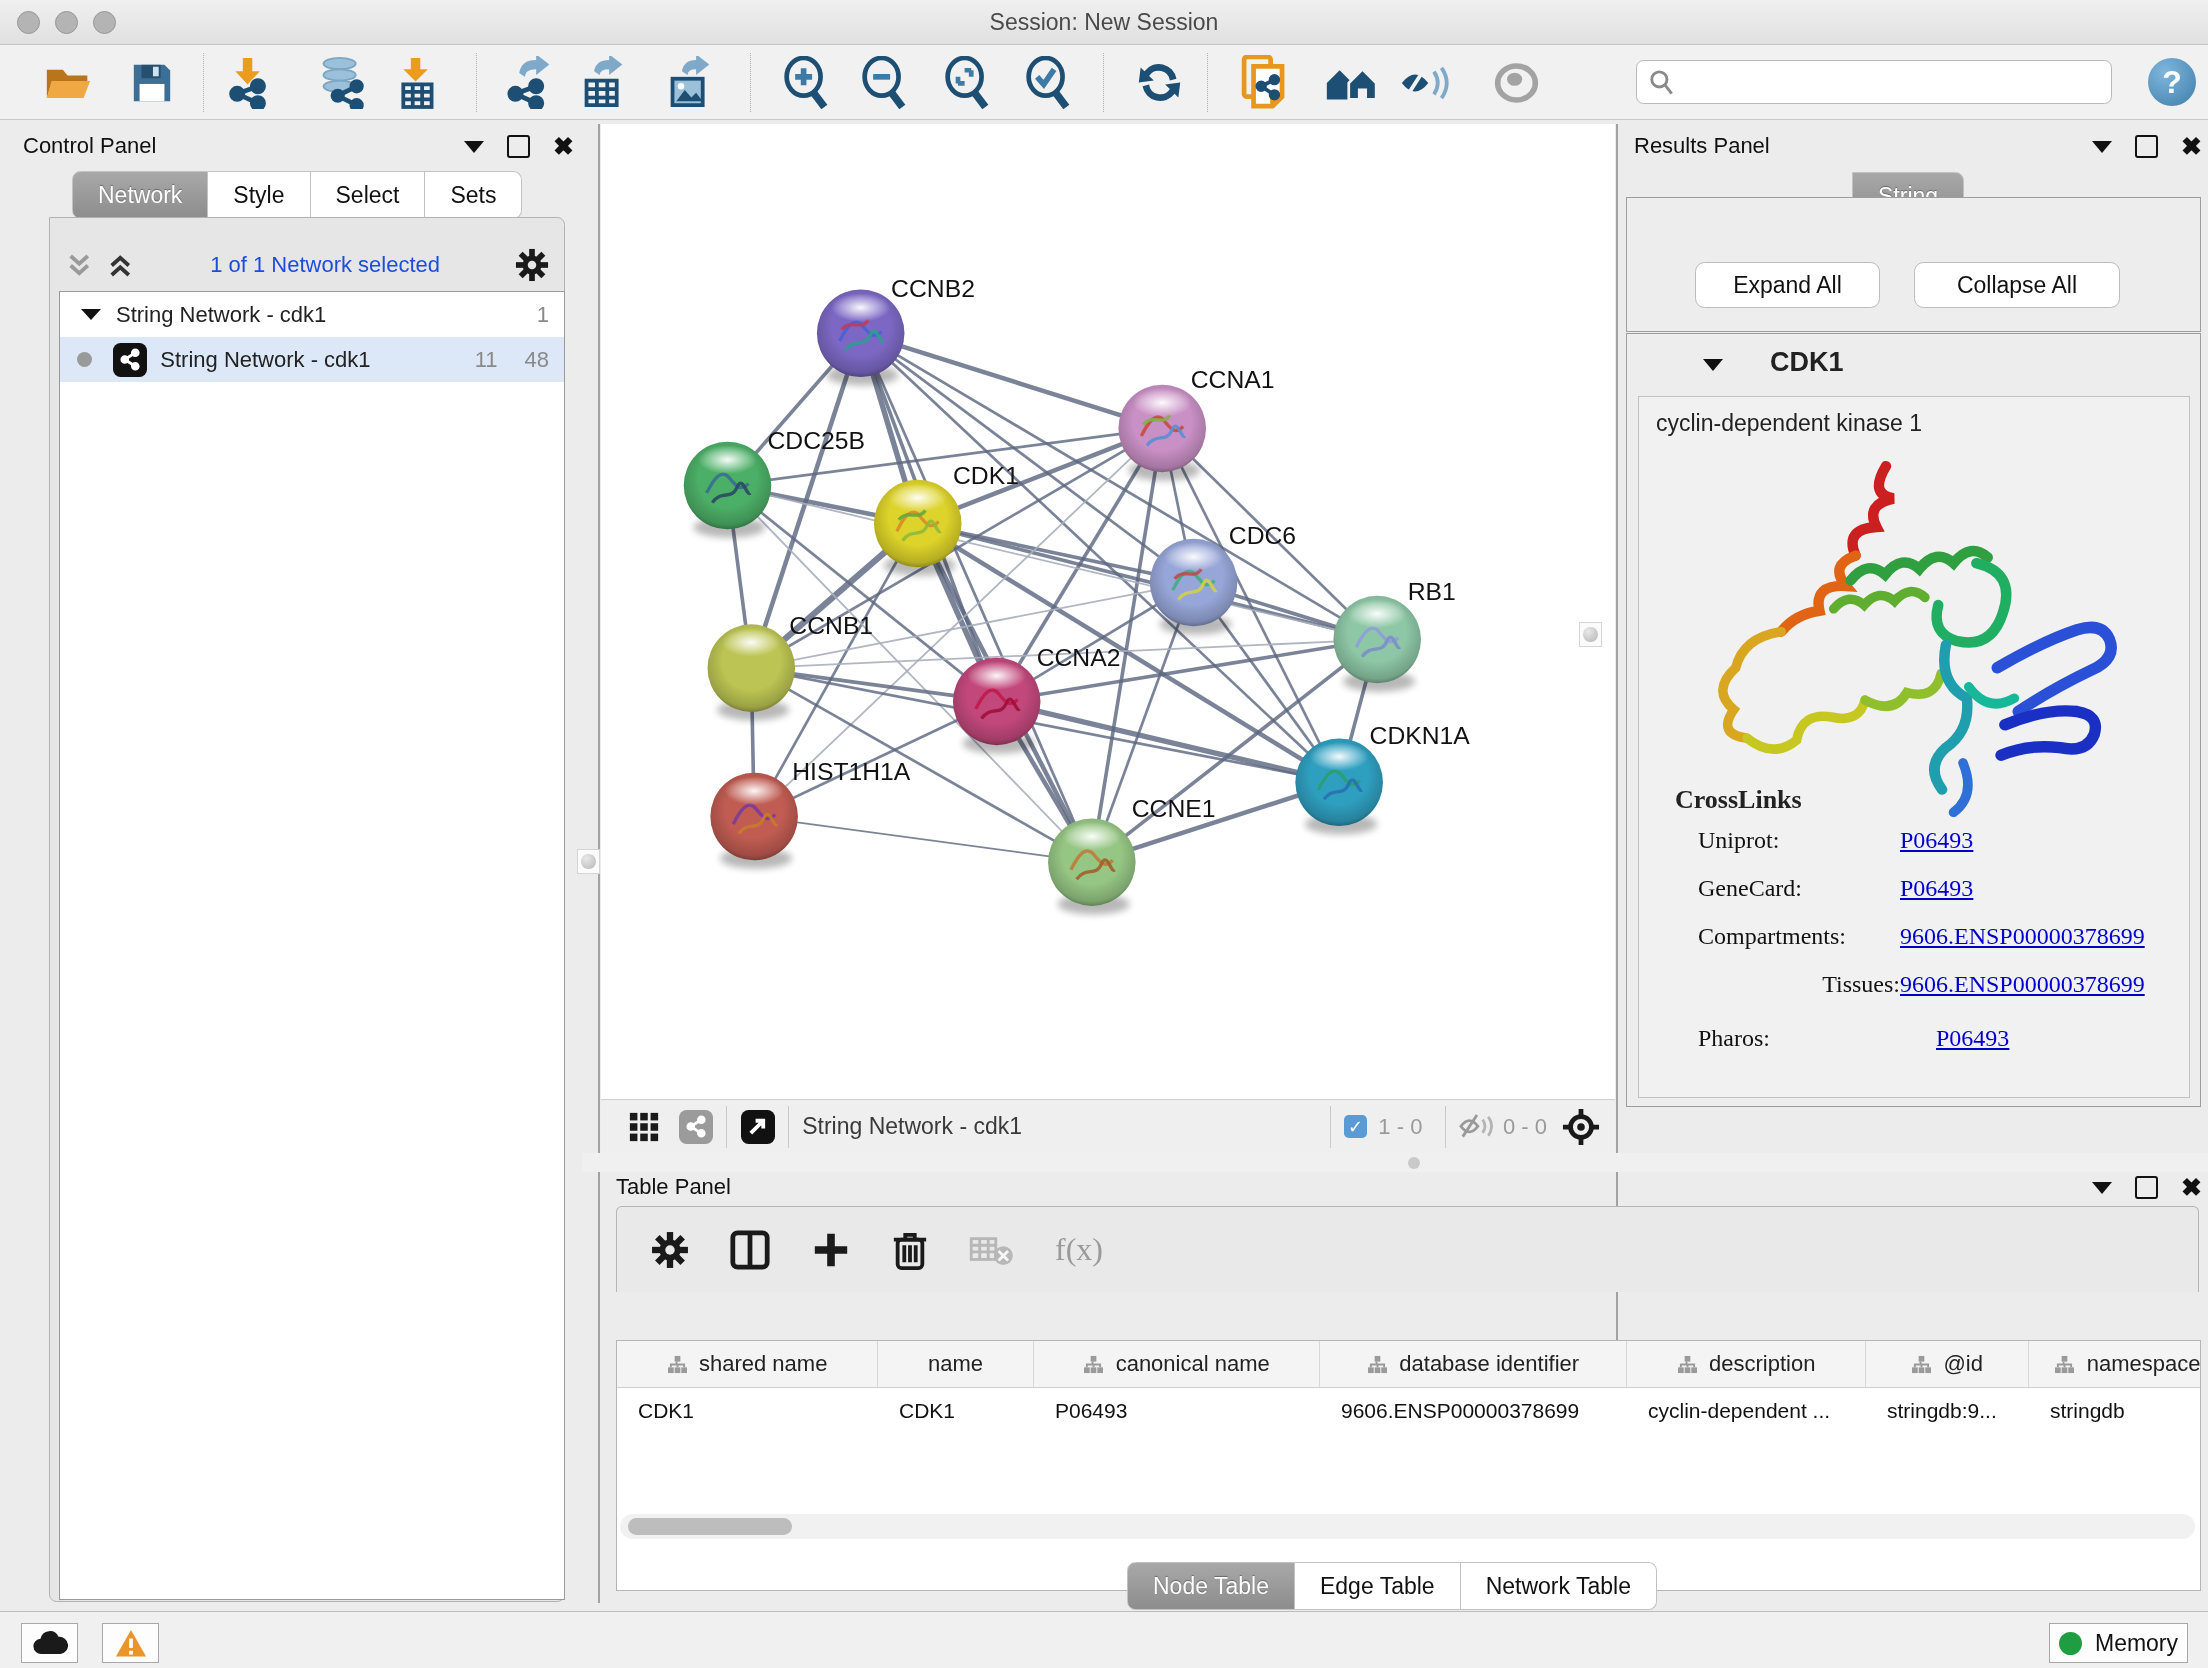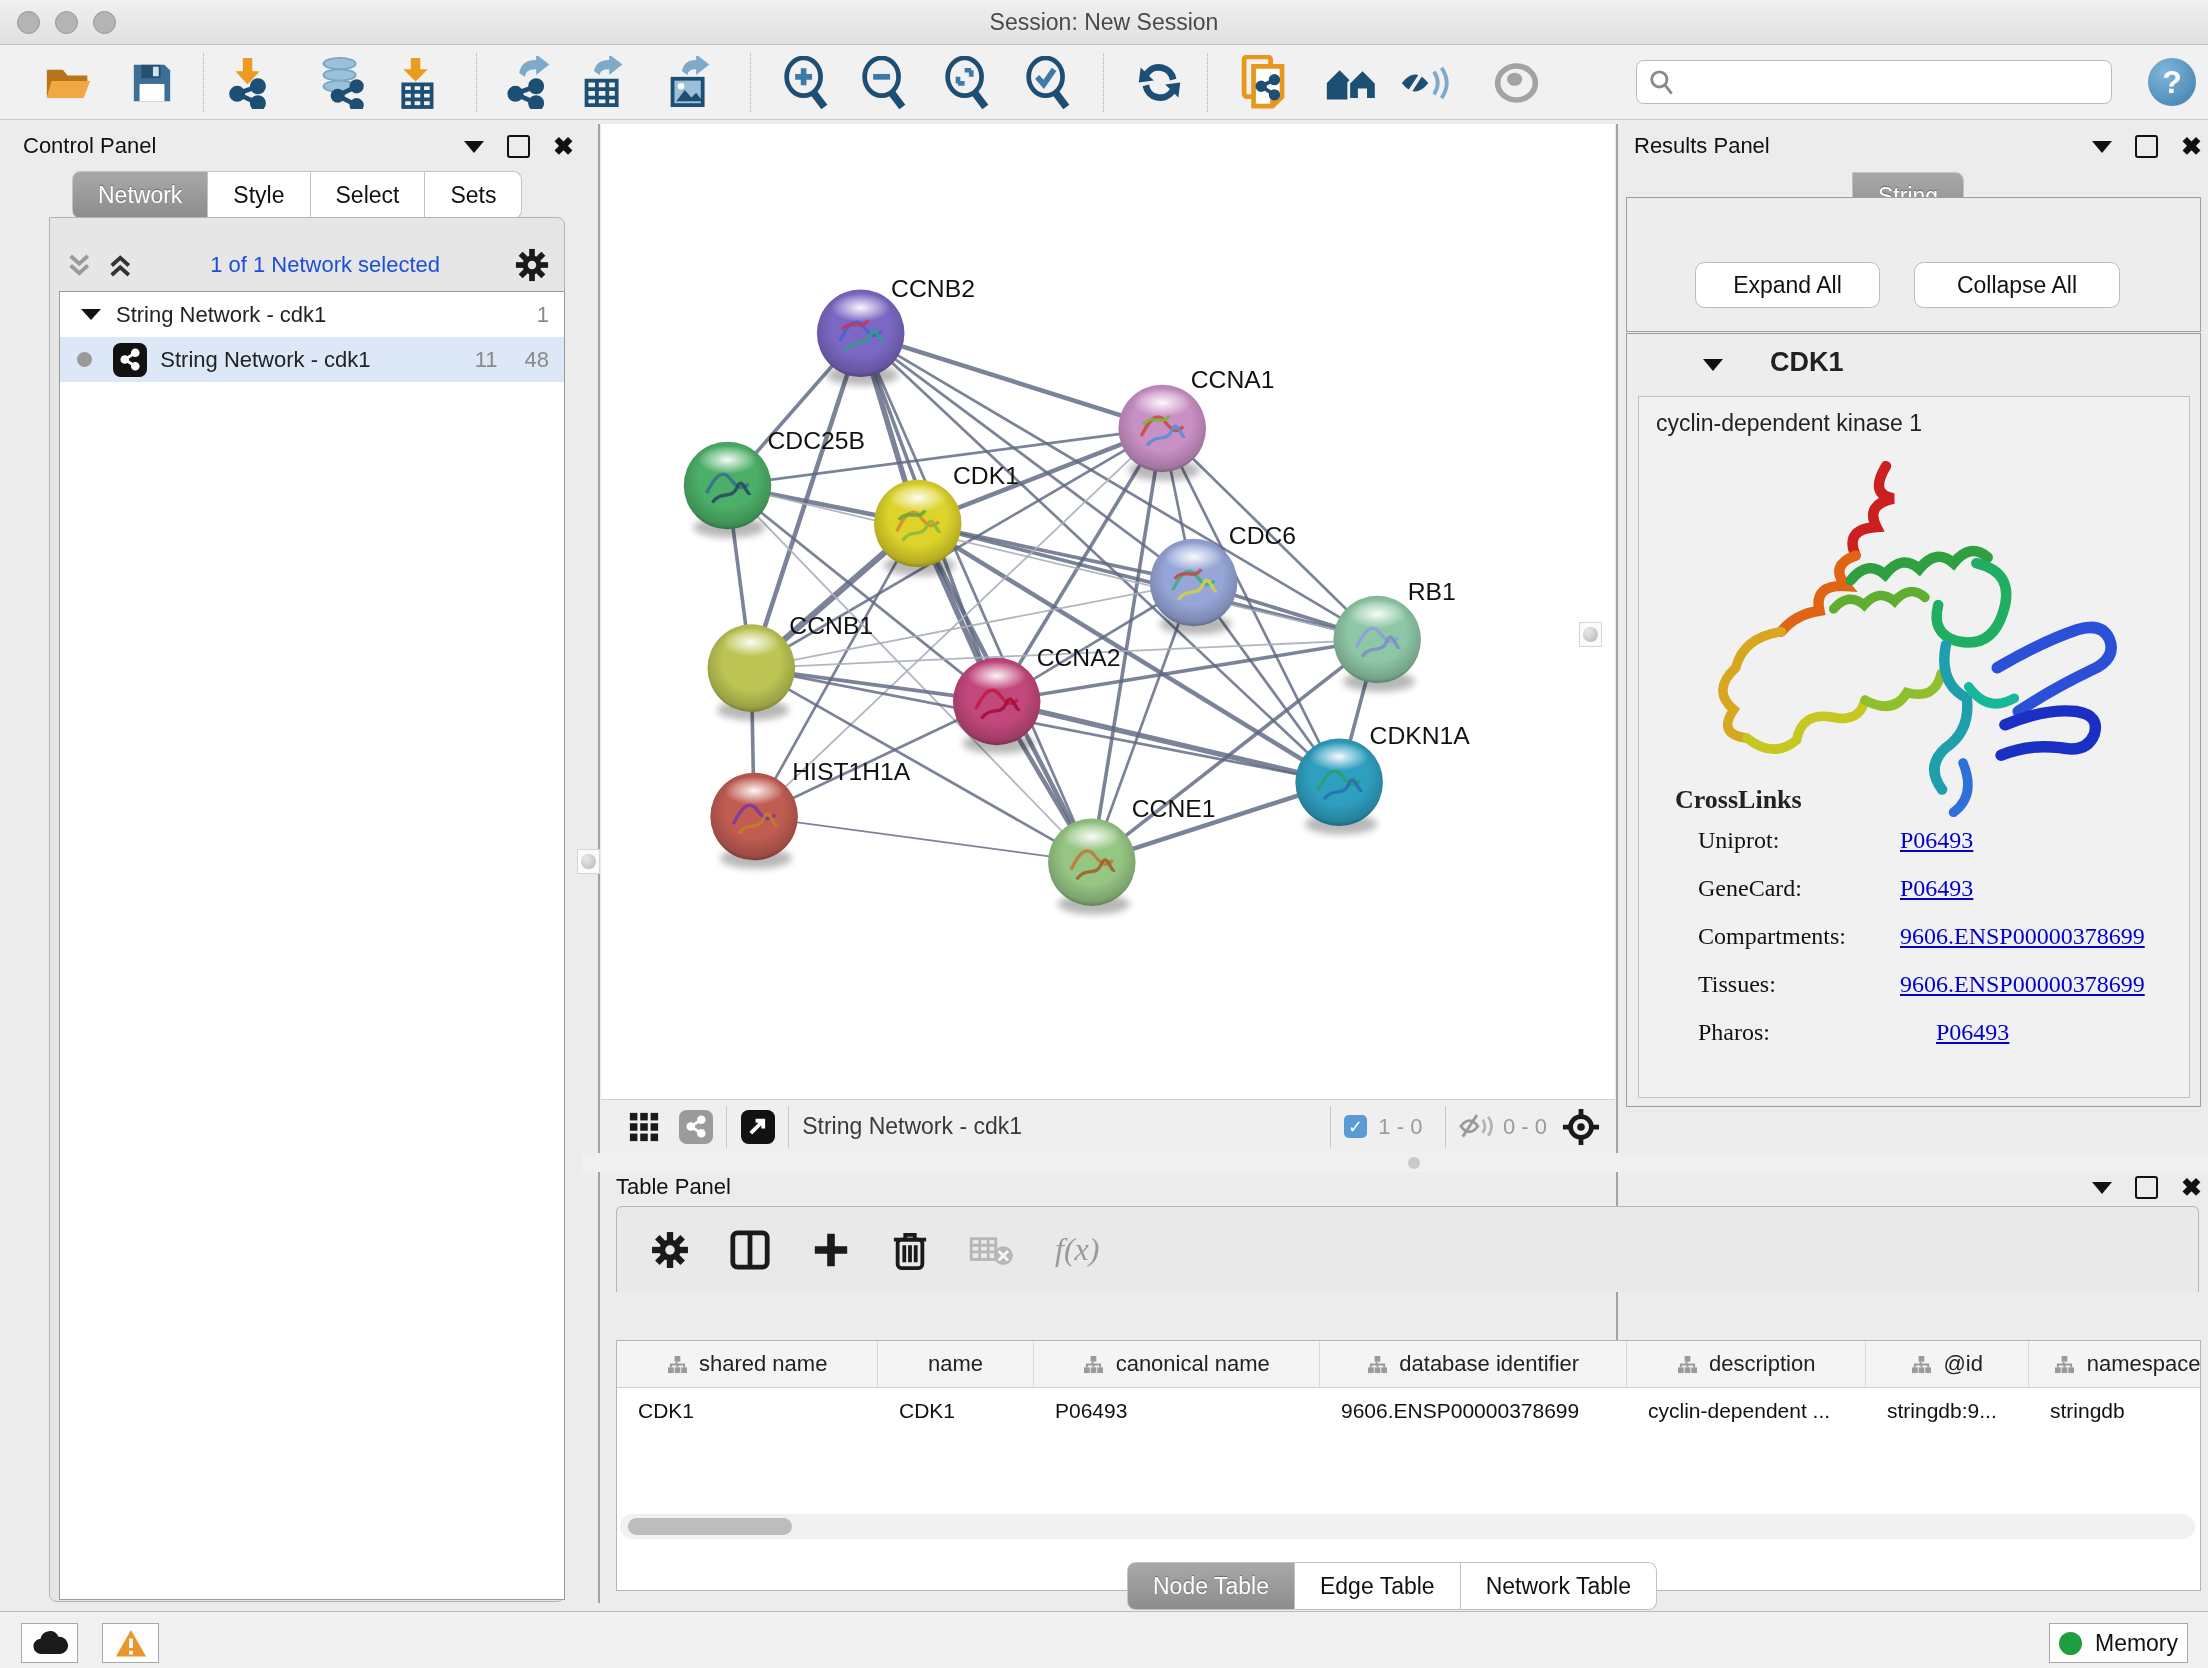--- a/index.html
+++ b/index.html
@@ -60,21 +60,21 @@
     border-top:1px solid #cfcfcf;display:flex;align-items:center;}
   .vsep{width:0;height:42px;border-left:1px solid #c9c9c9;margin:0 13.3px;}
   .vtitle{font-size:23px;color:#3a3a3a;}
   .graynum{font-size:22px;color:#9a9a9a;}
   .chk{width:23px;height:23px;border-radius:4.8px;background:#5b9bd5;color:#fff;font-size:18px;
     display:flex;align-items:center;justify-content:center;}
   .gutter{position:absolute;left:582px;top:1153px;width:1626px;height:19px;background:#f0f0f0;}
   
   .tptoolbar{position:absolute;left:616px;top:1206px;width:1583px;height:86px;background:#e9e9e9;
     border:1px solid #b5b5b5;border-bottom:none;border-radius:5.7px 5.7px 0 0;display:flex;align-items:center;gap:40px;padding-left:34px;box-sizing:border-box;}
-  .fx{font-family:"Liberation Serif",serif;font-style:italic;font-size:32px;color:#9a9a9a;}
+  .fx{font-family:"Liberation Serif",serif;font-size:32px;color:#9a9a9a;}
   .tbl{position:absolute;left:616px;top:1340px;width:1583px;height:249px;background:#fff;
     border:1px solid #b5b5b5;overflow:hidden;}
   .thead{display:flex;height:46px;background:#f4f4f4;border-bottom:1px solid #cfcfcf;}
   .th{display:flex;align-items:center;justify-content:center;gap:11.4px;font-size:22px;color:#222;
     border-right:1px solid #d8d8d8;box-sizing:border-box;overflow:hidden;white-space:nowrap;flex:none;}
   .trowdata{display:flex;height:46px;align-items:center;}
   .td{font-size:21px;color:#111;padding-left:21px;box-sizing:border-box;overflow:hidden;white-space:nowrap;flex:none;}
   .hscroll{position:absolute;left:620px;top:1514px;width:1575px;height:25px;background:#f1f1f1;border-radius:12.4px;}
   .hthumb{position:absolute;left:7.6px;top:3.8px;width:164px;height:17px;background:#bdbdbd;border-radius:8.6px;}
   
@@ -740,21 +740,21 @@
           <span class="serif xl-link">P06493</span>
         </div>
         <div style="display: flex; margin-bottom: 21px;">
           <span class="serif xl-label" style="width: 202px;">GeneCard:</span>
           <span class="serif xl-link">P06493</span>
         </div>
         <div style="display: flex; margin-bottom: 21px;">
           <span class="serif xl-label" style="width: 202px;">Compartments:</span>
           <span class="serif xl-link">9606.ENSP00000378699</span>
         </div>
-        <div style="display: flex; margin-bottom: 21px;">
+        <div style="display: flex; margin-bottom: 27px; text-align: right;">
           <span class="serif xl-label" style="width: 202px;">Tissues:</span>
           <span class="serif xl-link">9606.ENSP00000378699</span>
         </div>
         <div style="display: flex; margin-bottom: 21px; gap: 36px;">
           <span class="serif xl-label" style="width: 202px;">Pharos:</span>
           <span class="serif xl-link">P06493</span>
         </div>
       </div>
   </div>
 

